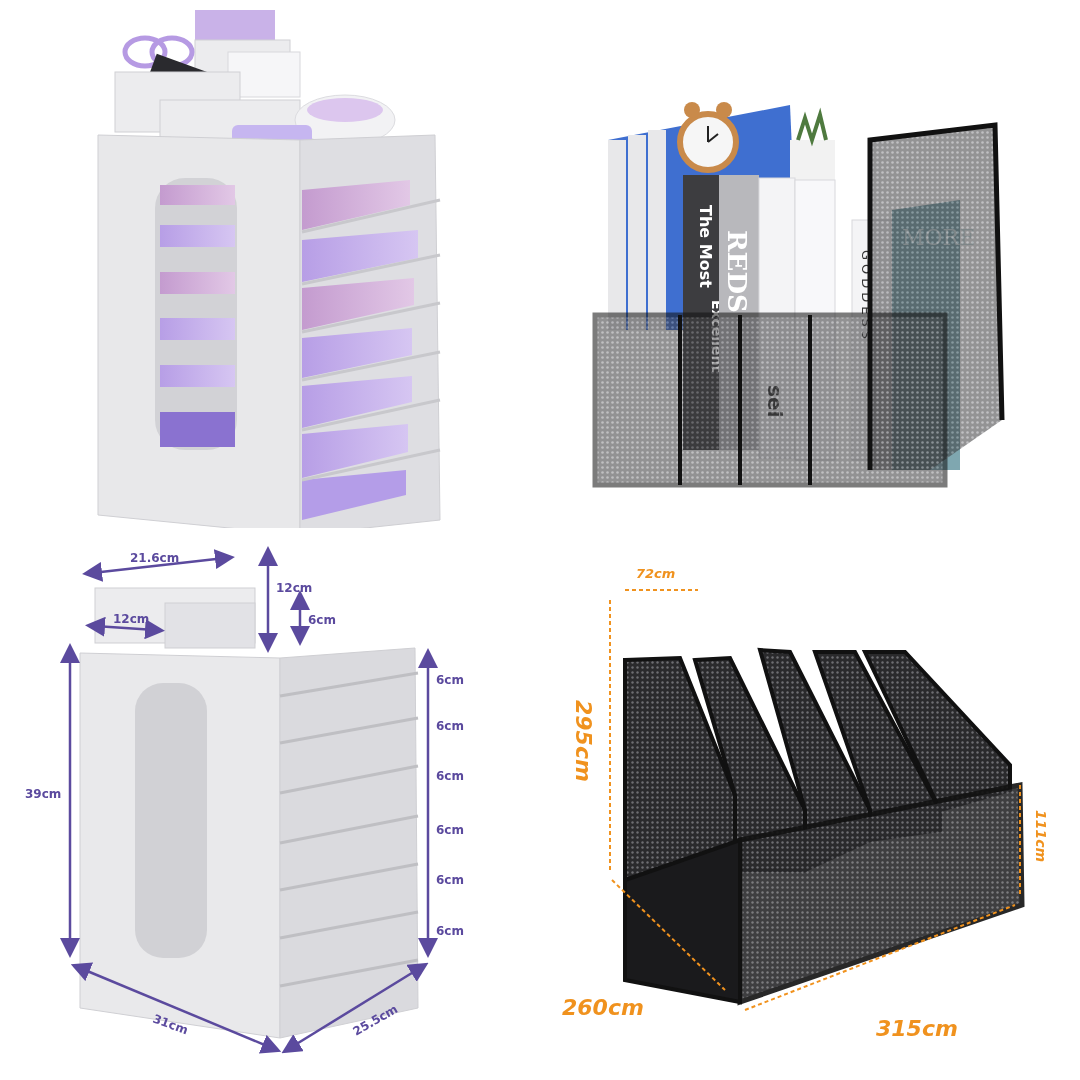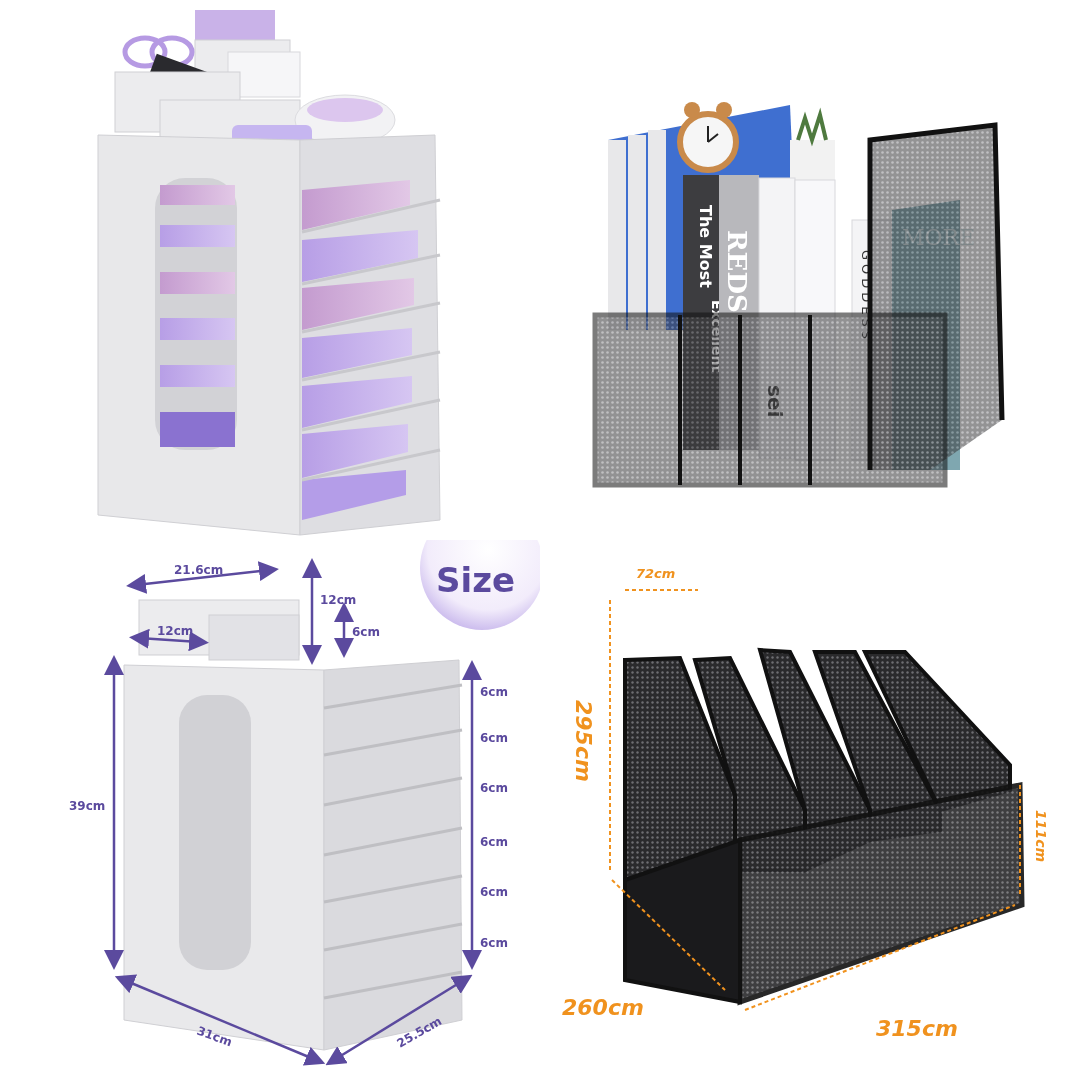--- a/index.html
+++ b/index.html
@@ -1,18 +1,18 @@
 <!DOCTYPE html>
 <html><head>
 <meta charset="utf-8">
 <style>
   html,body{margin:0;padding:0;background:#ffffff;}
   body{width:1080px;height:1080px;position:relative;overflow:hidden;font-family:"DejaVu Sans",sans-serif;}
   .quad{position:absolute;width:540px;height:540px;overflow:hidden;background:#fff;}
-  .q1{left:0;top:0;} .q2{left:540px;top:0;} .q3{left:0;top:540px;padding-left:44px;} .q4{left:540px;top:540px;font-style:italic;}
+  .q1{left:0;top:0;} .q2{left:540px;top:0;} .q3{left:0;top:528px;} .q4{left:540px;top:540px;font-style:italic;}
   svg{display:block;}
   .dim-purple{fill:#5b4a9e;font-weight:bold;font-family:"DejaVu Sans",sans-serif;}
   .dim-orange{fill:#f0921e;font-weight:bold;font-family:"DejaVu Sans",sans-serif;}
   .size-badge{position:absolute;left:414px;top:0px;width:130px;height:90px;}
 </style>
 </head>
 <body>
 
 <div class="quad q1">
   <svg width="540" height="540" viewBox="0 0 540 540">
@@ -156,33 +156,20 @@
     <text class="dim-purple" x="25" y="270" font-size="12">39cm</text>
     <text class="dim-purple" x="436" y="156" font-size="12">6cm</text>
     <text class="dim-purple" x="436" y="202" font-size="12">6cm</text>
     <text class="dim-purple" x="436" y="252" font-size="12">6cm</text>
     <text class="dim-purple" x="436" y="306" font-size="12">6cm</text>
     <text class="dim-purple" x="436" y="356" font-size="12">6cm</text>
     <text class="dim-purple" x="436" y="407" font-size="12">6cm</text>
     <text class="dim-purple" x="0" y="0" font-size="12" transform="translate(152,494) rotate(20)">31cm</text>
     <text class="dim-purple" x="0" y="0" font-size="12" transform="translate(356,508) rotate(-30)">25.5cm</text>
   </svg>
-  <div class="size-badge">
-    <svg width="130" height="90" viewBox="0 0 130 90">
-      <defs>
-        <radialGradient id="bub" cx="0.55" cy="0.35" r="0.75">
-          <stop offset="0" stop-color="#ffffff"></stop>
-            <stop offset="0.65" stop-color="#f2ecfb"></stop>
-            <stop offset="1" stop-color="#b7a2e6"></stop>
-        </radialGradient>
-      </defs>
-      <circle cx="68" cy="28" r="62" fill="url(#bub)"></circle>
-      <text x="22" y="52" font-size="34" font-weight="bold" fill="#5b4a9e" font-family="'DejaVu Sans',sans-serif">Size</text>
-    </svg>
-  </div>
 </div>
 
 <div class="quad q4">
   <svg width="540" height="540" viewBox="0 0 540 540">
     <defs>
       <pattern id="mesh2" width="5" height="5" patternUnits="userSpaceOnUse">
         <rect width="5" height="5" fill="#2a2a2c"></rect>
         <circle cx="2.5" cy="2.5" r="1.2" fill="#6e6e72"></circle>
       </pattern>
     </defs>

